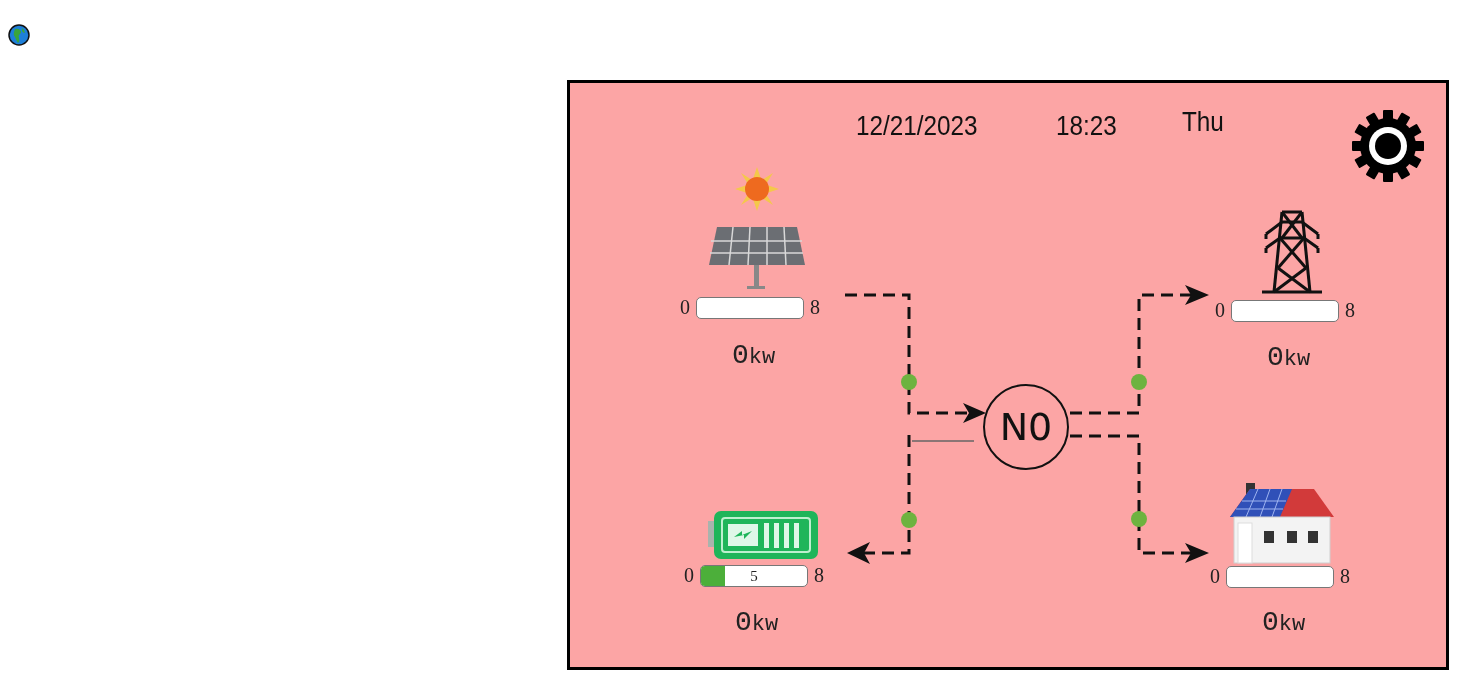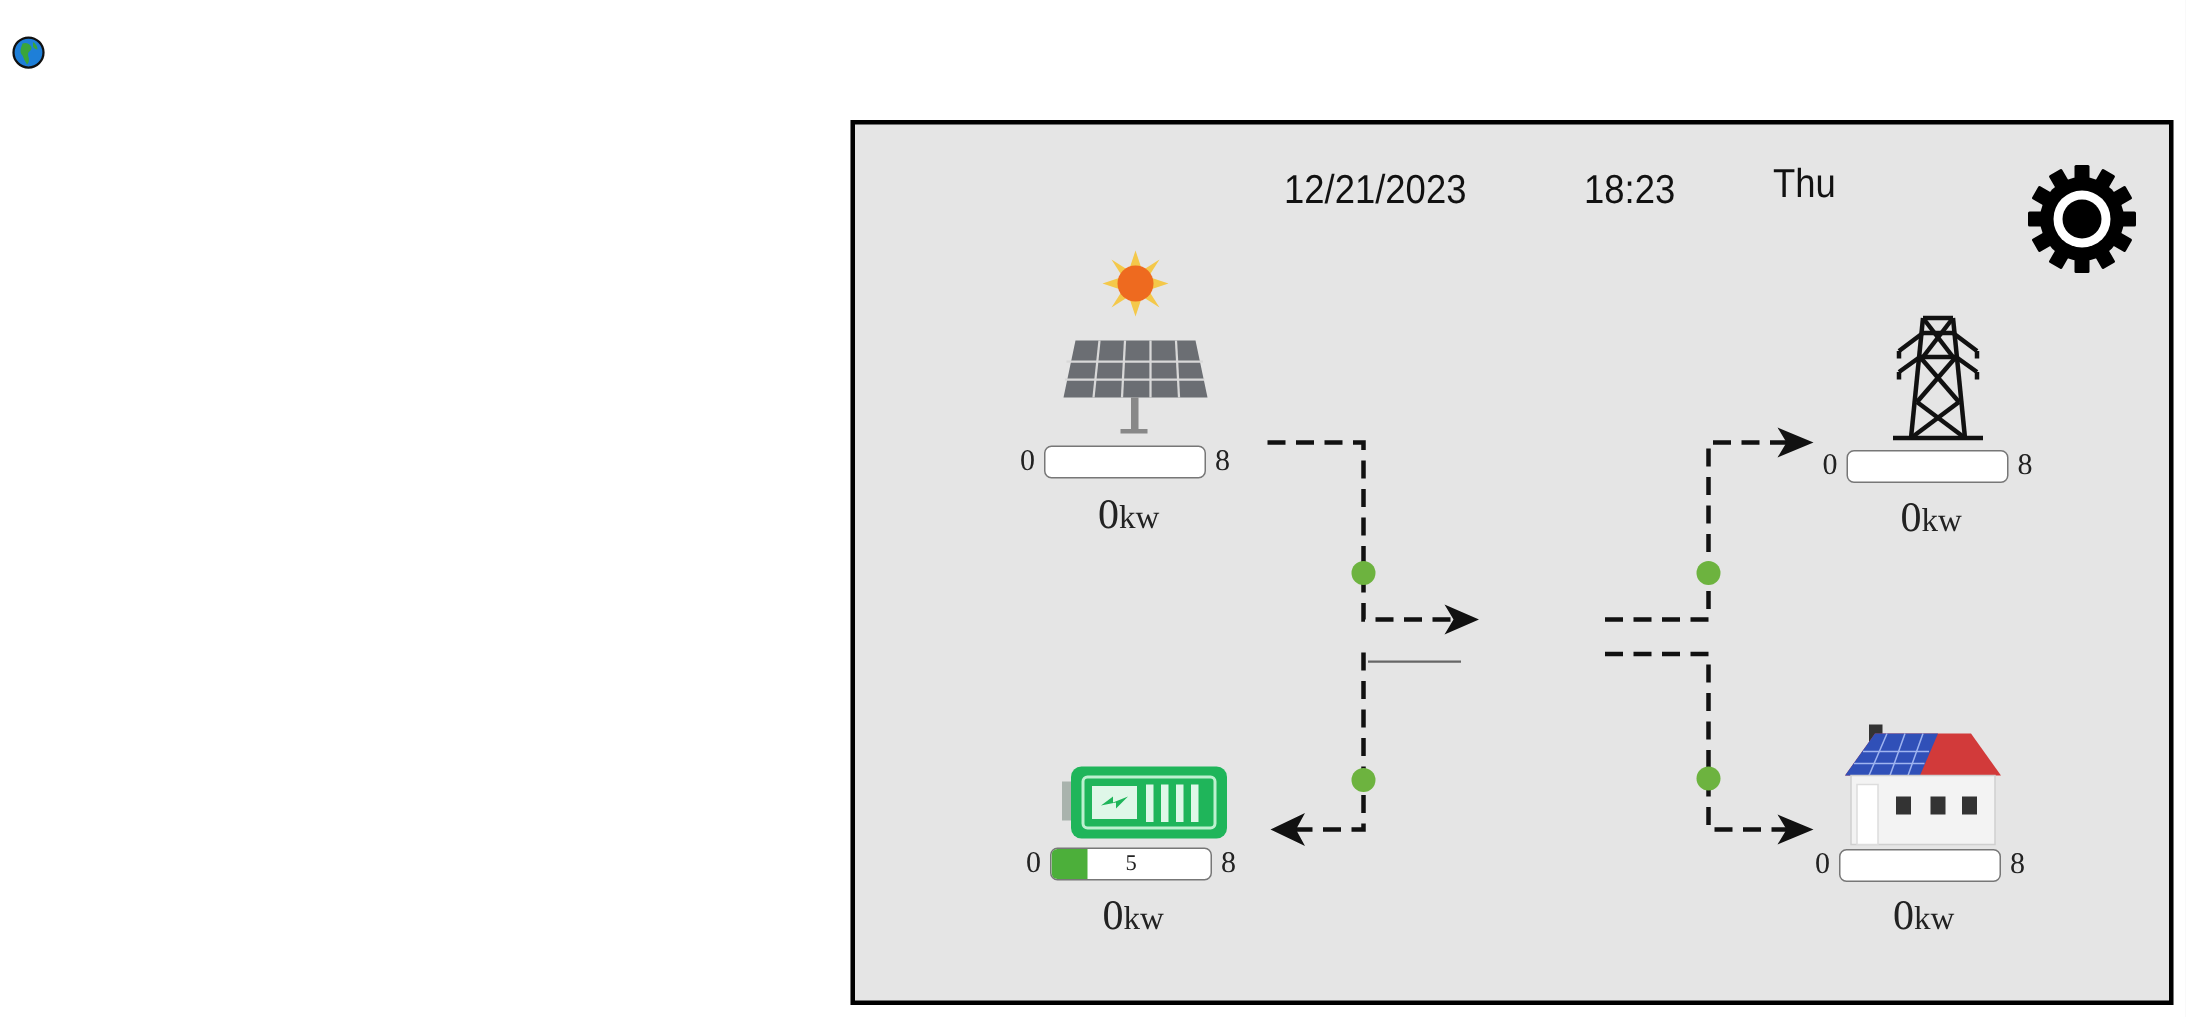--- a/index.html
+++ b/index.html
@@ -1,28 +1,28 @@
 <!DOCTYPE html>
 <html><head>
 <meta charset="utf-8">
 <style>
   html, body { margin:0; padding:0; background:#ffffff; }
   body { width:1457px; height:690px; position:relative; overflow:hidden; font-family:"DejaVu Sans", sans-serif; }
   .page-title { position:absolute; left:8px; top:24px; display:flex; align-items:center; font-family:"DejaVu Sans", sans-serif; font-size:20px; color:#555; }
   .page-title .globe { width:22px; height:22px; margin-right:2px; }
-  .lcd { position:absolute; left:567px; top:80px; width:876px; height:584px; border:3px solid #000; background:#e5e5e5; box-sizing:content-box; }
+  .lcd { position:absolute; left:567px; top:80px; width:876px; height:584px; border:3px solid #000; background:#fca5a5; box-sizing:content-box; }
   .hdr-text { position:absolute; font-family:"Liberation Sans", sans-serif; font-size:27px; color:#111; transform:scaleX(0.9); transform-origin:left top; }
   .gear { position:absolute; left:778px; top:23px; width:80px; height:80px; cursor:pointer; }
   .node { position:absolute; }
   .node .icon { position:absolute; }
   .bar-row { position:absolute; display:flex; align-items:center; font-family:"Liberation Serif", serif; font-size:20px; color:#222; }
   .bar { width:108px; height:22px; border:1.5px solid #777; border-radius:5px; margin:0 6px; position:relative; overflow:hidden; background:#fff; box-sizing:border-box; }
   .bar .fill { position:absolute; left:0; top:0; bottom:0; background:#4caf3a; }
   .bar .bar-val { position:absolute; left:0; right:0; top:0; bottom:0; text-align:center; font-family:"Liberation Serif", serif; font-size:15px; line-height:20px; color:#222; }
-  .kw { position:absolute; font-family:Liberation Serif, serif; color:#222; }
+  .kw { position:absolute; font-family:Liberation Mono, monospace; color:#222;margin-top:12px; }
   .kw .num { font-size:28px; }
   .kw .unit { font-size:22px; }
   .center-circle { position:absolute; left:413px; top:301px; width:86px; height:86px; border:2.5px solid #111; border-radius:50%; box-sizing:border-box; display:flex; align-items:center; justify-content:center; font-family:"DejaVu Sans", sans-serif; font-size:38px; color:#111; }
   svg.flow { position:absolute; left:0; top:0; }
 </style>
 </head>
 <body>
 
 <div class="page-title">
   <svg class="globe" viewBox="0 0 22 22">
@@ -75,20 +75,23 @@
       <path d="M615 460 L639 470 L615 480 L621 470 Z"></path>
     </g>
     <g fill="#6db33f">
       <circle cx="339" cy="299" r="8"></circle>
       <circle cx="339" cy="437" r="8"></circle>
       <circle cx="569" cy="299" r="8"></circle>
       <circle cx="569" cy="436" r="8"></circle>
     </g>
   </svg>
 
+  <div class="center-circle">
+    <span>N0</span>
+  </div>
 
   <div class="node">
     <svg class="icon" style="left:135px; top:82px;" width="110" height="130" viewBox="0 0 110 130">
       <g transform="translate(52 24)">
         <g fill="#f4c84a">
           <polygon points="0,-22 4,-10 -4,-10"></polygon>
           <polygon points="0,22 4,10 -4,10"></polygon>
           <polygon points="-22,0 -10,4 -10,-4"></polygon>
           <polygon points="22,0 10,4 10,-4"></polygon>
           <polygon points="-16,-16 -5,-9 -9,-5"></polygon>

